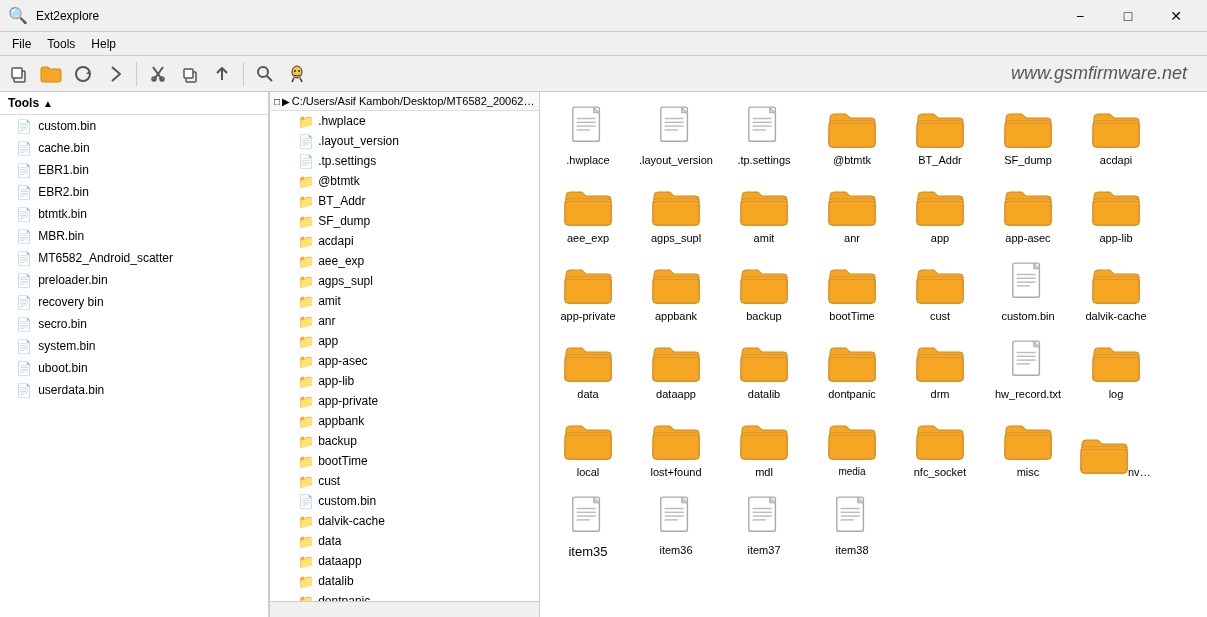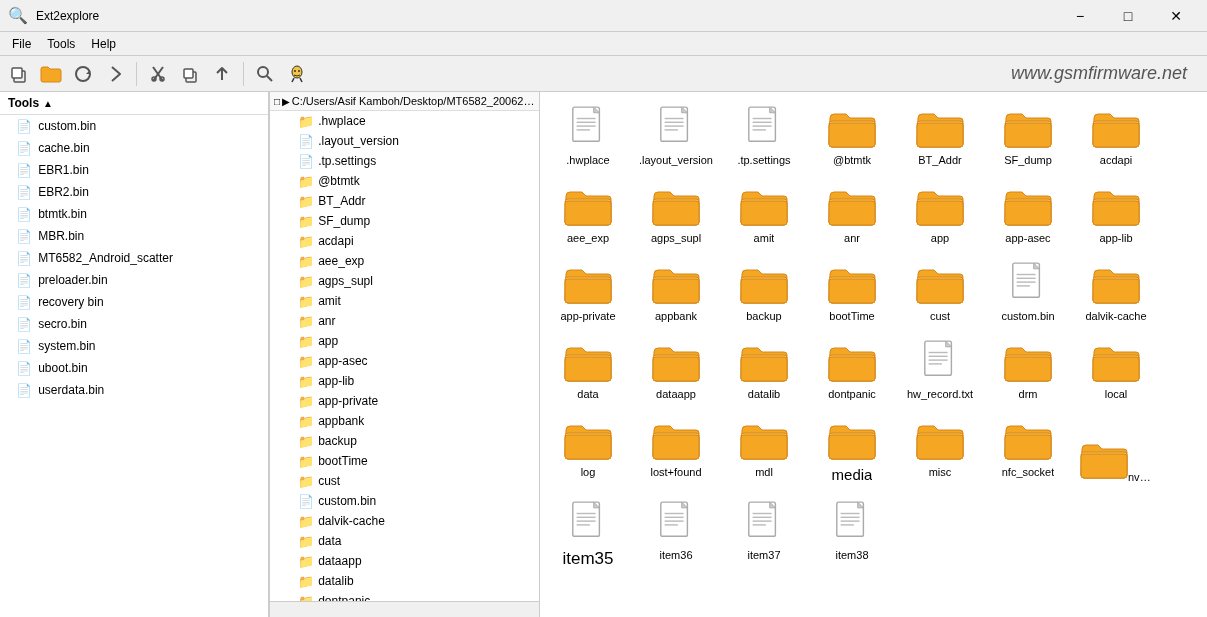--- a/index.html
+++ b/index.html
@@ -548,111 +548,111 @@
             <svg width="48" height="40" viewBox="0 0 48 40">
     <path d="M2 10 Q2 6 6 6 L18 6 L22 10 L44 10 Q47 10 47 13 L47 36 Q47 39 44 39 L4 39 Q1 39 1 36 Z" fill="#f5a623" stroke="#d4881a" stroke-width="1"></path>
     <rect x="1" y="13" width="46" height="26" rx="3" fill="#ffc355" stroke="#d4881a" stroke-width="1"></rect>
     <rect x="1" y="15" width="46" height="24" rx="3" fill="#f5a623" stroke="#d4881a" stroke-width="1"></rect>
   </svg>
           </div>
           <div style="font-size: 11px; text-align: center; word-break: break-all; margin-top: 2px; color: rgb(0, 0, 0); max-width: 78px; overflow: hidden; text-overflow: ellipsis; white-space: nowrap;">dontpanic</div>
         </div>
         <div style="display: flex; flex-direction: column; align-items: center; cursor: pointer; padding: 4px; width: 80px;">
           <div style="width: 48px; height: 48px; display: flex; align-items: center; justify-content: center;">
+            <svg width="48" height="40" viewBox="0 0 48 40">
+    <path d="M2 10 Q2 6 6 6 L18 6 L22 10 L44 10 Q47 10 47 13 L47 36 Q47 39 44 39 L4 39 Q1 39 1 36 Z" fill="#f5a623" stroke="#d4881a" stroke-width="1"></path>
+    <rect x="1" y="13" width="46" height="26" rx="3" fill="#ffc355" stroke="#d4881a" stroke-width="1"></rect>
+    <rect x="1" y="15" width="46" height="24" rx="3" fill="#f5a623" stroke="#d4881a" stroke-width="1"></rect>
+  </svg>
+          </div>
+          <div style="font-size: 11px; text-align: center; word-break: break-all; margin-top: 2px; color: rgb(0, 0, 0); max-width: 78px; overflow: hidden; text-overflow: ellipsis; white-space: nowrap;">drm</div>
+        </div>
+        <div style="display: flex; flex-direction: column; align-items: center; cursor: pointer; padding: 4px; width: 80px;">
+          <div style="width: 48px; height: 48px; display: flex; align-items: center; justify-content: center;">
             <svg width="38" height="46" viewBox="0 0 40 48">
     <rect x="4" y="2" width="28" height="36" rx="2" fill="white" stroke="#aaa" stroke-width="1.5"></rect>
     <polygon points="26,2 32,8 26,8" fill="#ccc" stroke="#aaa" stroke-width="1"></polygon>
     <line x1="8" y1="14" x2="28" y2="14" stroke="#bbb" stroke-width="1.5"></line>
     <line x1="8" y1="18" x2="28" y2="18" stroke="#bbb" stroke-width="1.5"></line>
     <line x1="8" y1="22" x2="28" y2="22" stroke="#bbb" stroke-width="1.5"></line>
     <line x1="8" y1="26" x2="22" y2="26" stroke="#bbb" stroke-width="1.5"></line>
   </svg>
           </div>
           <div style="font-size: 11px; text-align: center; word-break: break-all; margin-top: 2px; color: rgb(0, 0, 0); max-width: 78px; overflow: hidden; text-overflow: ellipsis; white-space: nowrap;">hw_record.txt</div>
         </div>
         <div style="display: flex; flex-direction: column; align-items: center; cursor: pointer; padding: 4px; width: 80px;">
           <div style="width: 48px; height: 48px; display: flex; align-items: center; justify-content: center;">
             <svg width="48" height="40" viewBox="0 0 48 40">
     <path d="M2 10 Q2 6 6 6 L18 6 L22 10 L44 10 Q47 10 47 13 L47 36 Q47 39 44 39 L4 39 Q1 39 1 36 Z" fill="#f5a623" stroke="#d4881a" stroke-width="1"></path>
     <rect x="1" y="13" width="46" height="26" rx="3" fill="#ffc355" stroke="#d4881a" stroke-width="1"></rect>
     <rect x="1" y="15" width="46" height="24" rx="3" fill="#f5a623" stroke="#d4881a" stroke-width="1"></rect>
   </svg>
           </div>
-          <div style="font-size: 11px; text-align: center; word-break: break-all; margin-top: 2px; color: rgb(0, 0, 0); max-width: 78px; overflow: hidden; text-overflow: ellipsis; white-space: nowrap;">drm</div>
+          <div style="font-size: 11px; text-align: center; word-break: break-all; margin-top: 2px; color: rgb(0, 0, 0); max-width: 78px; overflow: hidden; text-overflow: ellipsis; white-space: nowrap;">log</div>
         </div>
         <div style="display: flex; flex-direction: column; align-items: center; cursor: pointer; padding: 4px; width: 80px;">
           <div style="width: 48px; height: 48px; display: flex; align-items: center; justify-content: center;">
             <svg width="48" height="40" viewBox="0 0 48 40">
     <path d="M2 10 Q2 6 6 6 L18 6 L22 10 L44 10 Q47 10 47 13 L47 36 Q47 39 44 39 L4 39 Q1 39 1 36 Z" fill="#f5a623" stroke="#d4881a" stroke-width="1"></path>
     <rect x="1" y="13" width="46" height="26" rx="3" fill="#ffc355" stroke="#d4881a" stroke-width="1"></rect>
     <rect x="1" y="15" width="46" height="24" rx="3" fill="#f5a623" stroke="#d4881a" stroke-width="1"></rect>
   </svg>
           </div>
           <div style="font-size: 11px; text-align: center; word-break: break-all; margin-top: 2px; color: rgb(0, 0, 0); max-width: 78px; overflow: hidden; text-overflow: ellipsis; white-space: nowrap;">local</div>
         </div>
         <div style="display: flex; flex-direction: column; align-items: center; cursor: pointer; padding: 4px; width: 80px;">
           <div style="width: 48px; height: 48px; display: flex; align-items: center; justify-content: center;">
             <svg width="48" height="40" viewBox="0 0 48 40">
     <path d="M2 10 Q2 6 6 6 L18 6 L22 10 L44 10 Q47 10 47 13 L47 36 Q47 39 44 39 L4 39 Q1 39 1 36 Z" fill="#f5a623" stroke="#d4881a" stroke-width="1"></path>
     <rect x="1" y="13" width="46" height="26" rx="3" fill="#ffc355" stroke="#d4881a" stroke-width="1"></rect>
     <rect x="1" y="15" width="46" height="24" rx="3" fill="#f5a623" stroke="#d4881a" stroke-width="1"></rect>
   </svg>
           </div>
-          <div style="font-size: 11px; text-align: center; word-break: break-all; margin-top: 2px; color: rgb(0, 0, 0); max-width: 78px; overflow: hidden; text-overflow: ellipsis; white-space: nowrap;">log</div>
-        </div>
-        <div style="display: flex; flex-direction: column; align-items: center; cursor: pointer; padding: 4px; width: 80px;">
-          <div style="width: 48px; height: 48px; display: flex; align-items: center; justify-content: center;">
-            <svg width="48" height="40" viewBox="0 0 48 40">
-    <path d="M2 10 Q2 6 6 6 L18 6 L22 10 L44 10 Q47 10 47 13 L47 36 Q47 39 44 39 L4 39 Q1 39 1 36 Z" fill="#f5a623" stroke="#d4881a" stroke-width="1"></path>
-    <rect x="1" y="13" width="46" height="26" rx="3" fill="#ffc355" stroke="#d4881a" stroke-width="1"></rect>
-    <rect x="1" y="15" width="46" height="24" rx="3" fill="#f5a623" stroke="#d4881a" stroke-width="1"></rect>
-  </svg>
-          </div>
           <div style="font-size: 11px; text-align: center; word-break: break-all; margin-top: 2px; color: rgb(0, 0, 0); max-width: 78px; overflow: hidden; text-overflow: ellipsis; white-space: nowrap;">lost+found</div>
         </div>
         <div style="display: flex; flex-direction: column; align-items: center; cursor: pointer; padding: 4px; width: 80px;">
           <div style="width: 48px; height: 48px; display: flex; align-items: center; justify-content: center;">
             <svg width="48" height="40" viewBox="0 0 48 40">
     <path d="M2 10 Q2 6 6 6 L18 6 L22 10 L44 10 Q47 10 47 13 L47 36 Q47 39 44 39 L4 39 Q1 39 1 36 Z" fill="#f5a623" stroke="#d4881a" stroke-width="1"></path>
     <rect x="1" y="13" width="46" height="26" rx="3" fill="#ffc355" stroke="#d4881a" stroke-width="1"></rect>
     <rect x="1" y="15" width="46" height="24" rx="3" fill="#f5a623" stroke="#d4881a" stroke-width="1"></rect>
   </svg>
           </div>
           <div style="font-size: 11px; text-align: center; word-break: break-all; margin-top: 2px; color: rgb(0, 0, 0); max-width: 78px; overflow: hidden; text-overflow: ellipsis; white-space: nowrap;">mdl</div>
         </div>
         <div style="display: flex; flex-direction: column; align-items: center; cursor: pointer; padding: 4px; width: 80px;">
           <div style="width: 48px; height: 48px; display: flex; align-items: center; justify-content: center;">
             <svg width="48" height="40" viewBox="0 0 48 40">
     <path d="M2 10 Q2 6 6 6 L18 6 L22 10 L44 10 Q47 10 47 13 L47 36 Q47 39 44 39 L4 39 Q1 39 1 36 Z" fill="#f5a623" stroke="#d4881a" stroke-width="1"></path>
     <rect x="1" y="13" width="46" height="26" rx="3" fill="#ffc355" stroke="#d4881a" stroke-width="1"></rect>
     <rect x="1" y="15" width="46" height="24" rx="3" fill="#f5a623" stroke="#d4881a" stroke-width="1"></rect>
   </svg>
           </div>
-          <div style="font-size: 15px; text-align: center; word-break: break-all; margin-top: 2px; color: rgb(0, 0, 0); max-width: 78px; overflow: hidden; text-overflow: ellipsis; white-space: nowrap;">media</div>
+          <div style="font-size: 10px; text-align: center; word-break: break-all; margin-top: 2px; color: rgb(0, 0, 0); max-width: 78px; overflow: hidden; text-overflow: ellipsis; white-space: nowrap;">media</div>
+        </div>
+        <div style="display: flex; flex-direction: column; align-items: center; cursor: pointer; padding: 4px; width: 80px;">
+          <div style="width: 48px; height: 48px; display: flex; align-items: center; justify-content: center;">
+            <svg width="48" height="40" viewBox="0 0 48 40">
+    <path d="M2 10 Q2 6 6 6 L18 6 L22 10 L44 10 Q47 10 47 13 L47 36 Q47 39 44 39 L4 39 Q1 39 1 36 Z" fill="#f5a623" stroke="#d4881a" stroke-width="1"></path>
+    <rect x="1" y="13" width="46" height="26" rx="3" fill="#ffc355" stroke="#d4881a" stroke-width="1"></rect>
+    <rect x="1" y="15" width="46" height="24" rx="3" fill="#f5a623" stroke="#d4881a" stroke-width="1"></rect>
+  </svg>
+          </div>
+          <div style="font-size: 11px; text-align: center; word-break: break-all; margin-top: 2px; color: rgb(0, 0, 0); max-width: 78px; overflow: hidden; text-overflow: ellipsis; white-space: nowrap;">nfc_socket</div>
         </div>
         <div style="display: flex; flex-direction: column; align-items: center; cursor: pointer; padding: 4px; width: 80px;">
           <div style="width: 48px; height: 48px; display: flex; align-items: center; justify-content: center;">
             <svg width="48" height="40" viewBox="0 0 48 40">
     <path d="M2 10 Q2 6 6 6 L18 6 L22 10 L44 10 Q47 10 47 13 L47 36 Q47 39 44 39 L4 39 Q1 39 1 36 Z" fill="#f5a623" stroke="#d4881a" stroke-width="1"></path>
     <rect x="1" y="13" width="46" height="26" rx="3" fill="#ffc355" stroke="#d4881a" stroke-width="1"></rect>
     <rect x="1" y="15" width="46" height="24" rx="3" fill="#f5a623" stroke="#d4881a" stroke-width="1"></rect>
   </svg>
           </div>
           <div style="font-size: 11px; text-align: center; word-break: break-all; margin-top: 2px; color: rgb(0, 0, 0); max-width: 78px; overflow: hidden; text-overflow: ellipsis; white-space: nowrap;">misc</div>
         </div>
-        <div style="display: flex; flex-direction: column; align-items: center; cursor: pointer; padding: 4px; width: 80px;">
-          <div style="width: 48px; height: 48px; display: flex; align-items: center; justify-content: center;">
-            <svg width="48" height="40" viewBox="0 0 48 40">
-    <path d="M2 10 Q2 6 6 6 L18 6 L22 10 L44 10 Q47 10 47 13 L47 36 Q47 39 44 39 L4 39 Q1 39 1 36 Z" fill="#f5a623" stroke="#d4881a" stroke-width="1"></path>
-    <rect x="1" y="13" width="46" height="26" rx="3" fill="#ffc355" stroke="#d4881a" stroke-width="1"></rect>
-    <rect x="1" y="15" width="46" height="24" rx="3" fill="#f5a623" stroke="#d4881a" stroke-width="1"></rect>
-  </svg>
-          </div>
-          <div style="font-size: 11px; text-align: center; word-break: break-all; margin-top: 2px; color: rgb(0, 0, 0); max-width: 78px; overflow: hidden; text-overflow: ellipsis; white-space: nowrap;">nfc_socket</div>
-        </div>
         <div style="display: flex; align-items: flex-end; cursor: pointer; padding: 4px; width: 80px;">
           <div style="width: 48px; height: 48px; display: flex; align-items: center; justify-content: center;">
             <svg width="48" height="40" viewBox="0 0 48 40">
     <path d="M2 10 Q2 6 6 6 L18 6 L22 10 L44 10 Q47 10 47 13 L47 36 Q47 39 44 39 L4 39 Q1 39 1 36 Z" fill="#f5a623" stroke="#d4881a" stroke-width="1"></path>
     <rect x="1" y="13" width="46" height="26" rx="3" fill="#ffc355" stroke="#d4881a" stroke-width="1"></rect>
     <rect x="1" y="15" width="46" height="24" rx="3" fill="#f5a623" stroke="#d4881a" stroke-width="1"></rect>
   </svg>
           </div>
           <div style="font-size: 11px; text-align: center; word-break: break-all; margin-top: 2px; color: rgb(0, 0, 0); max-width: 78px; overflow: hidden; text-overflow: ellipsis; white-space: nowrap;">nvram</div>
         </div>
@@ -660,21 +660,21 @@
           <div style="width: 48px; height: 48px; display: flex; align-items: center; justify-content: center;">
             <svg width="38" height="46" viewBox="0 0 40 48">
     <rect x="4" y="2" width="28" height="36" rx="2" fill="white" stroke="#aaa" stroke-width="1.5"></rect>
     <polygon points="26,2 32,8 26,8" fill="#ccc" stroke="#aaa" stroke-width="1"></polygon>
     <line x1="8" y1="14" x2="28" y2="14" stroke="#bbb" stroke-width="1.5"></line>
     <line x1="8" y1="18" x2="28" y2="18" stroke="#bbb" stroke-width="1.5"></line>
     <line x1="8" y1="22" x2="28" y2="22" stroke="#bbb" stroke-width="1.5"></line>
     <line x1="8" y1="26" x2="22" y2="26" stroke="#bbb" stroke-width="1.5"></line>
   </svg>
           </div>
-          <div style="font-size: 17px; text-align: center; word-break: break-all; margin-top: 2px; color: rgb(0, 0, 0); max-width: 78px; overflow: hidden; text-overflow: ellipsis; white-space: nowrap;">item35</div>
+          <div style="font-size: 13px; text-align: center; word-break: break-all; margin-top: 2px; color: rgb(0, 0, 0); max-width: 78px; overflow: hidden; text-overflow: ellipsis; white-space: nowrap;">item35</div>
         </div>
         <div style="display: flex; flex-direction: column; align-items: center; cursor: pointer; padding: 4px; width: 80px;">
           <div style="width: 48px; height: 48px; display: flex; align-items: center; justify-content: center;">
             <svg width="38" height="46" viewBox="0 0 40 48">
     <rect x="4" y="2" width="28" height="36" rx="2" fill="white" stroke="#aaa" stroke-width="1.5"></rect>
     <polygon points="26,2 32,8 26,8" fill="#ccc" stroke="#aaa" stroke-width="1"></polygon>
     <line x1="8" y1="14" x2="28" y2="14" stroke="#bbb" stroke-width="1.5"></line>
     <line x1="8" y1="18" x2="28" y2="18" stroke="#bbb" stroke-width="1.5"></line>
     <line x1="8" y1="22" x2="28" y2="22" stroke="#bbb" stroke-width="1.5"></line>
     <line x1="8" y1="26" x2="22" y2="26" stroke="#bbb" stroke-width="1.5"></line>

